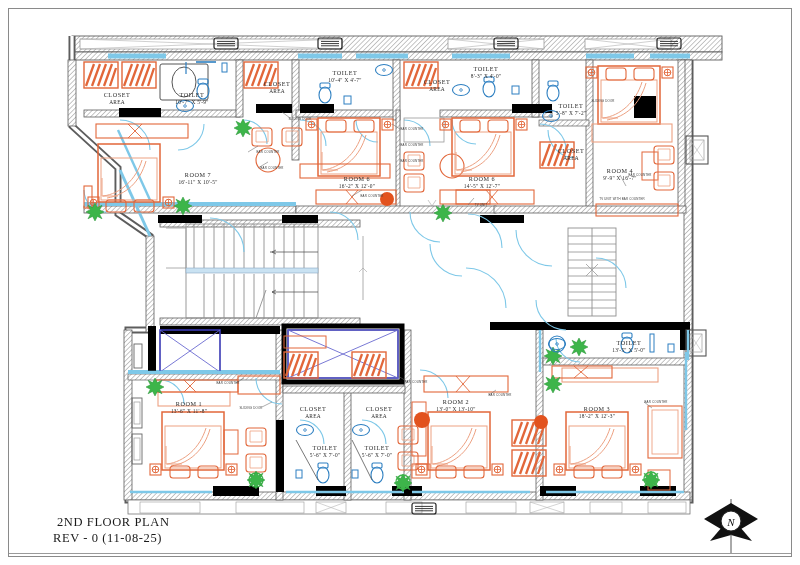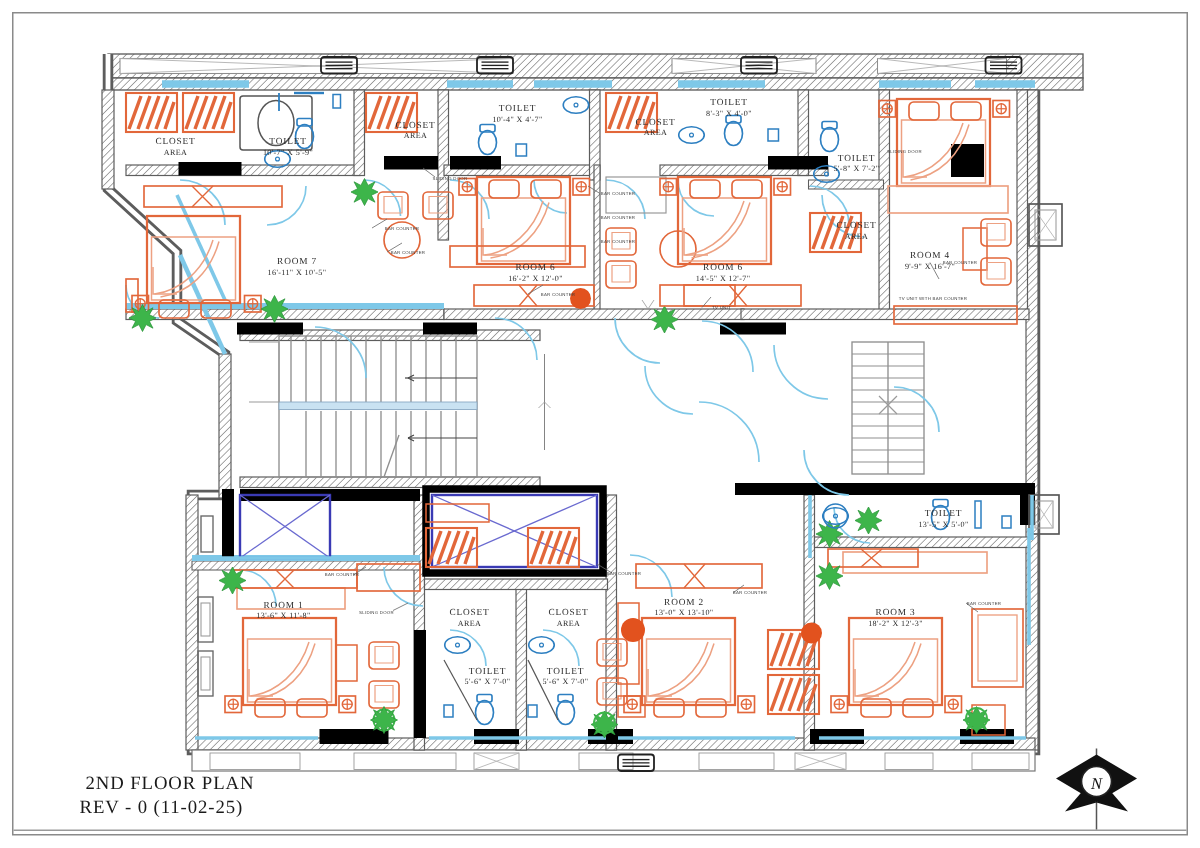--- a/index.html
+++ b/index.html
@@ -608,21 +608,21 @@
       <div class="ann" style="left: 656px; top: 400px;">BAR COUNTER</div>
       <div class="ann" style="left: 500px; top: 393px;">BAR COUNTER</div>
       <div class="ann" style="left: 300px; top: 117px;">SLIDING DOOR</div>
       <div class="ann" style="left: 603px; top: 99px;">SLIDING DOOR</div>
       <div class="ann" style="left: 251px; top: 406px;">SLIDING DOOR</div>
       <div class="ann" style="left: 481px; top: 203px;">TV UNIT</div>
       <div class="ann" style="left: 622px; top: 197px;">TV UNIT WITH BAR COUNTER</div>
     </div>
 
   <div class="ttl" id="title-line1">2ND FLOOR PLAN</div>
-  <div class="ttl" id="title-line2">REV - 0 (11-02-25)</div>
+  <div class="ttl" id="title-line2">REV - 0 (11-08-25)</div>
   <div id="sep"></div>
 
   <svg id="compass" viewBox="0 0 62 58">
     <line x1="31" y1="2" x2="31" y2="56" stroke="#555" stroke-width="1"></line>
     <path d="M31 6 L58 22 L31 38 L4 22 Z" fill="#111"></path>
     <path d="M31 38 L40 30 L52 44 Z" fill="#111"></path>
     <path d="M31 38 L22 30 L10 44 Z" fill="#111"></path>
     <circle cx="31" cy="24" r="10" fill="#fff" stroke="#222" stroke-width="1.1"></circle>
     <text x="31" y="29" text-anchor="middle" font-family="Liberation Serif, serif" font-size="11" fill="#111" font-style="italic">N</text>
   </svg>

